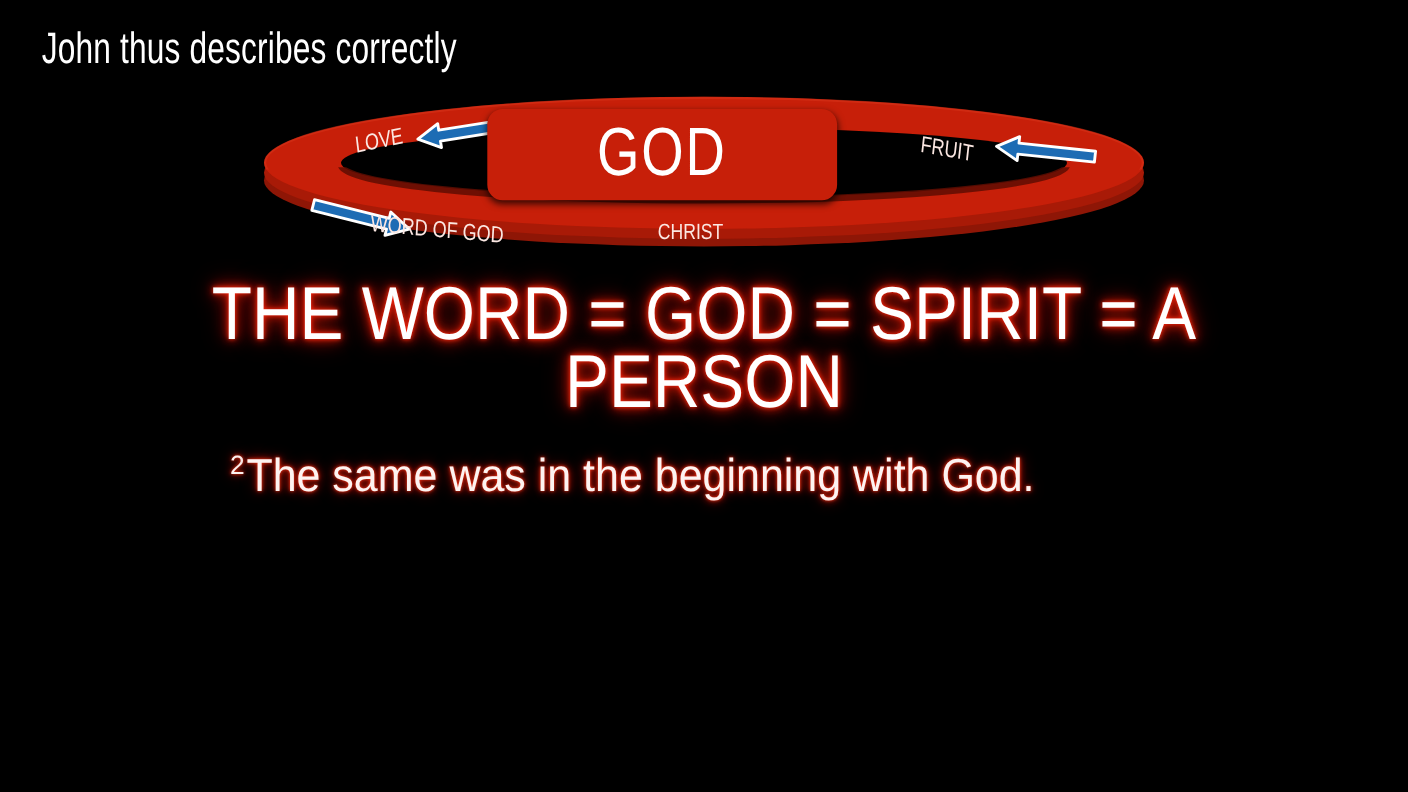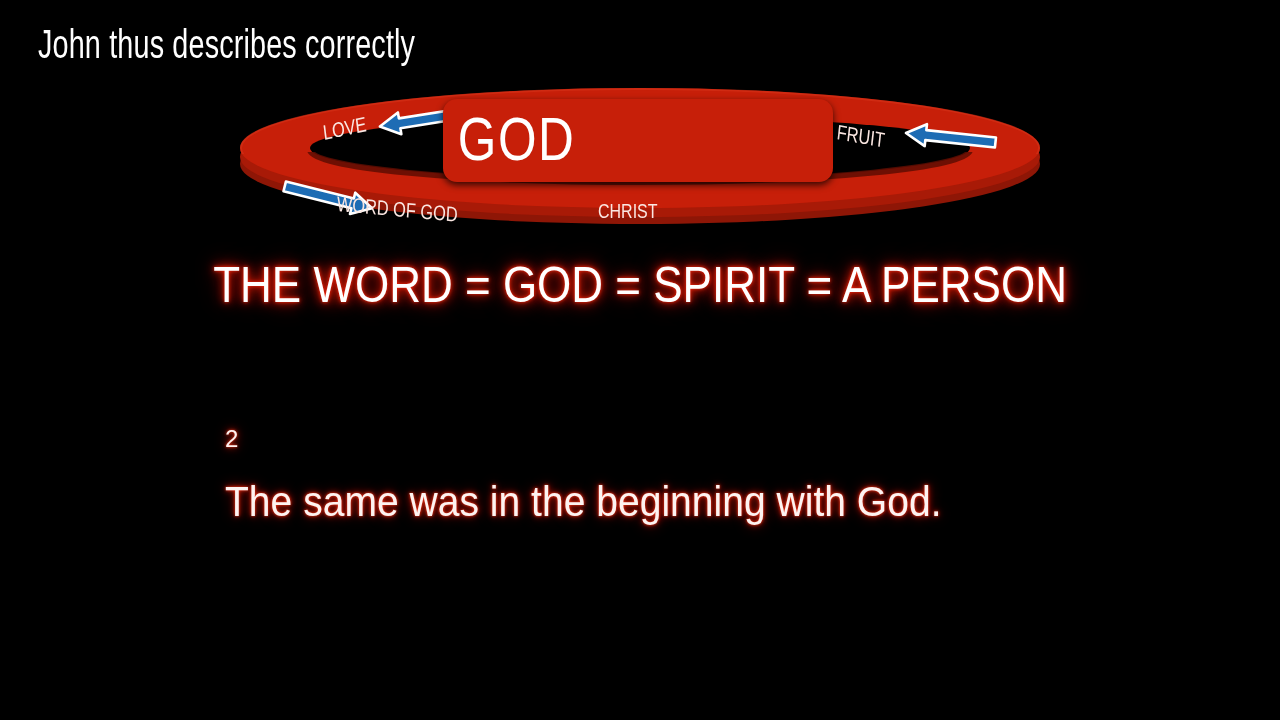--- a/index.html
+++ b/index.html
@@ -47,27 +47,28 @@
     width: 820px;
     height: 145px;
     overflow: visible;
   }
 
   
   .god-box {
     position: absolute;
     left: 213px;
     top: 7px;
-    width: 390px;
+    width: 318px;
     height: 83px;
     background: #c71f09;
     border-radius: 14px;
     box-shadow: 0 3px 7px rgba(0,0,0,0.75);
     display: flex;
     align-items: center;
+    justify-content: center;
     z-index: 5;
   }
   .god-label {
     font-family: "Liberation Sans Narrow", "Liberation Sans", sans-serif;
     font-size: 62px;
     line-height: 62px;
     color: #ffffff;
     transform: scaleX(0.80);
     letter-spacing: 2px;
     font-weight: 400;
@@ -92,21 +93,21 @@
   .lbl-christ    { left: 368px; top: 109px; transform: scaleX(0.80); font-size: 20px; }
 
   
   .headline {
     position: absolute;
     left: 0;
     top: 254px;
     width: 1280px;
     text-align: center;
     font-family: "Liberation Sans Narrow", "Liberation Sans", sans-serif;
-    font-size: 50px;
+    font-size: 68px;
     line-height: 62px;
     color: #ffffff;
     font-weight: 400;
     letter-spacing: 0px;
     text-shadow:
       0 0 4px #ff2a10,
       0 0 9px #e01b05,
       0 0 16px #b01000,
       0 0 26px #6d0900;
   }
@@ -127,21 +128,21 @@
     font-size: 42px;
     line-height: 54px;
     color: #fdf3f1;
     font-weight: 400;
     text-shadow:
       0 0 3px #ff3a1c,
       0 0 7px #cf1500,
       0 0 14px #7e0a00;
   }
   .verse-1 { margin: 0 0 16px 0; }
-  .verse-2 { margin: 16px; }
+  .verse-2 { margin: 0; }
   .verse .txt { display: inline-block; transform: scaleX(0.93); transform-origin: left center; }
   .vnum {
     font-size: 24px;
     vertical-align: super;
     line-height: 0;
     margin-right: 2px;
   }
 </style>
 </head>
 <body>

